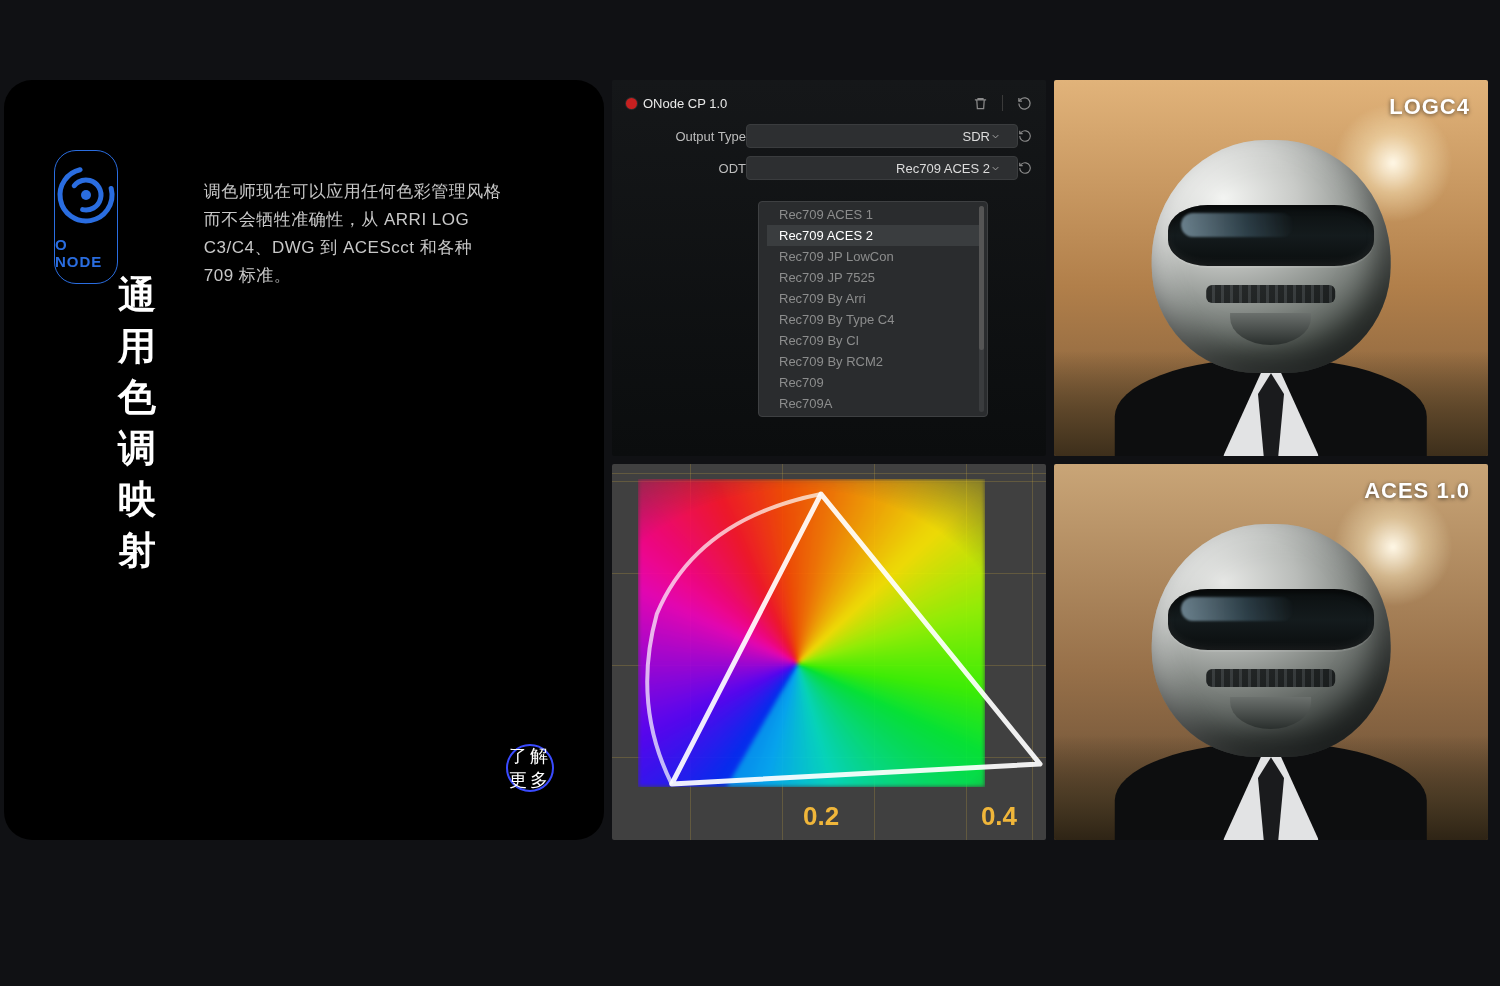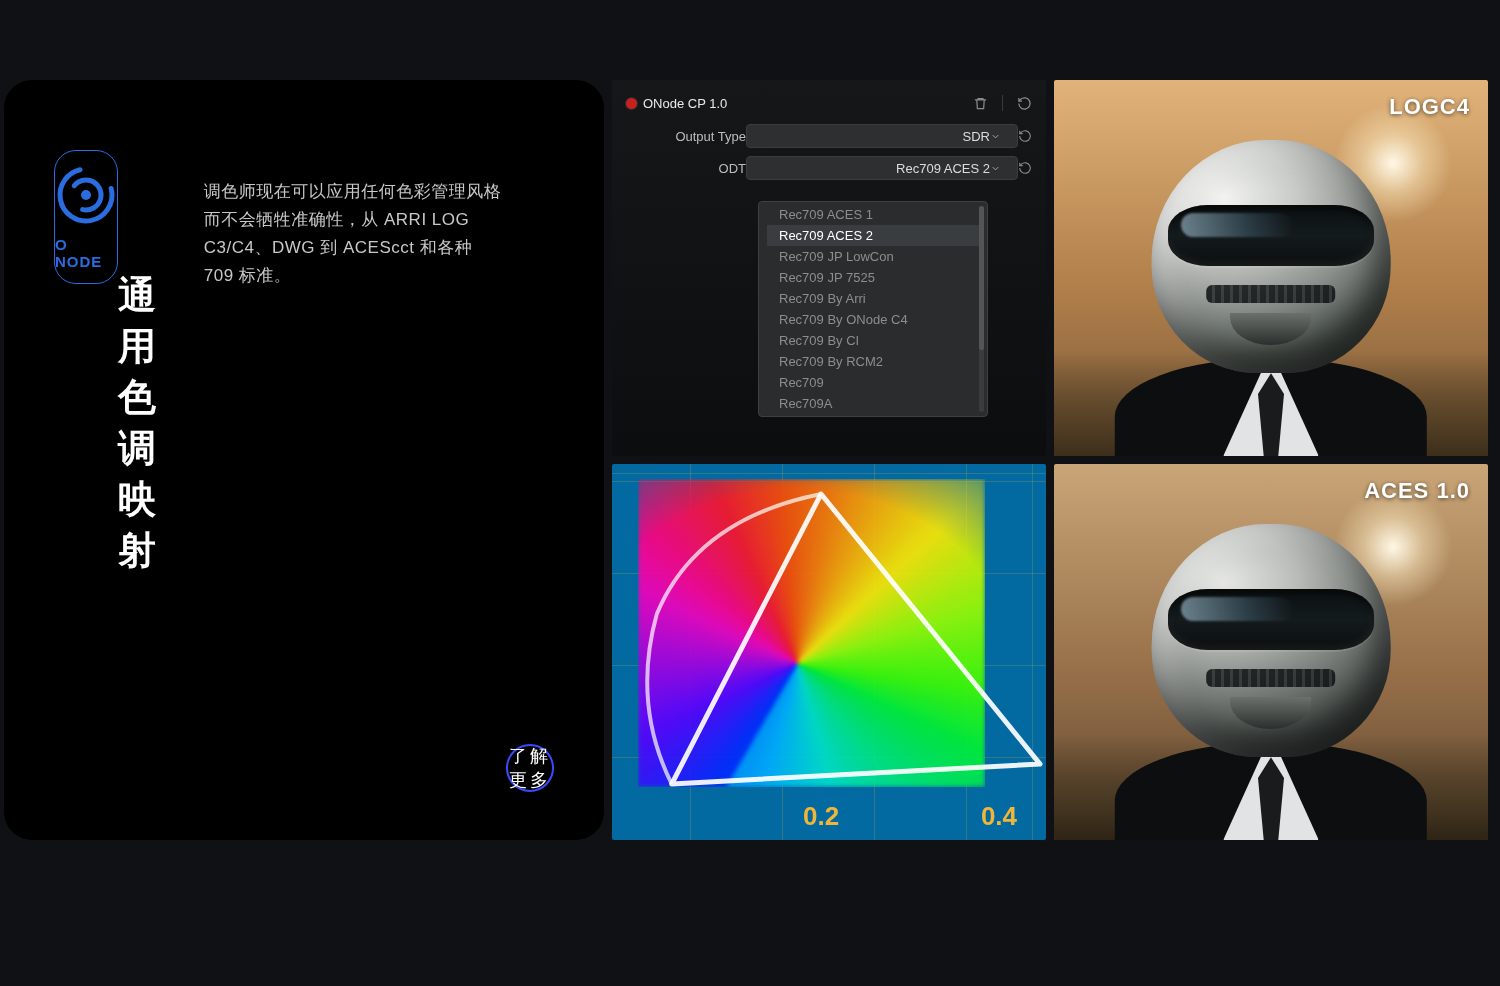--- a/index.html
+++ b/index.html
@@ -223,21 +223,21 @@
     background: linear-gradient(180deg,#6b706d 0%, #2a2f2d 100%);
   }
   .robot.cool .head{
     background:
       radial-gradient(140% 110% at 30% 25%, #e6e7e5 0%, #b9bcb9 22%, #7d827e 42%, #424845 62%, #1b2122 82%);
   }
 
   
   .gamut {
     position:absolute; inset:0;
-    background:#0369a1;
+    background:#404040;
   }
   .grid-lines {
     position:absolute; inset:0;
     background-image:
       repeating-linear-gradient(0deg, rgba(220,180,60,0.22) 0 1px, transparent 1px 92px),
       repeating-linear-gradient(90deg, rgba(220,180,60,0.22) 0 1px, transparent 1px 92px);
     background-position: -14px 10px;
   }
   .spectrum {
     position:absolute; left:6%; top:4%;
@@ -337,21 +337,21 @@
         </svg>
       </span>
     </div>
 
     <div class="dropdown">
       <div class="dd-item">Rec709 ACES 1</div>
         <div class="dd-item sel">Rec709 ACES 2</div>
         <div class="dd-item">Rec709 JP LowCon</div>
         <div class="dd-item">Rec709 JP 7525</div>
         <div class="dd-item">Rec709 By Arri</div>
-        <div class="dd-item">Rec709 By ONode C4</div>
+        <div class="dd-item">Rec709 By Type C4</div>
         <div class="dd-item">Rec709 By CI</div>
         <div class="dd-item">Rec709 By RCM2</div>
         <div class="dd-item">Rec709</div>
         <div class="dd-item">Rec709A</div>
         <div class="dd-scroll">
         <div class="dd-thumb"></div>
       </div>
 
     </div>
   </div>

